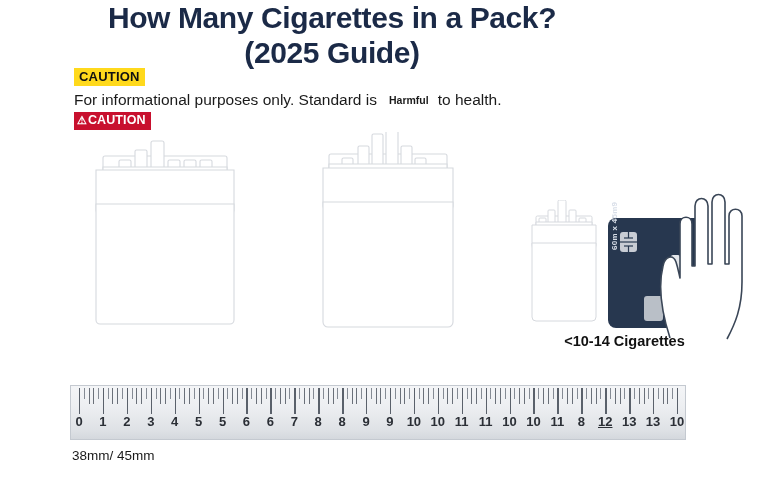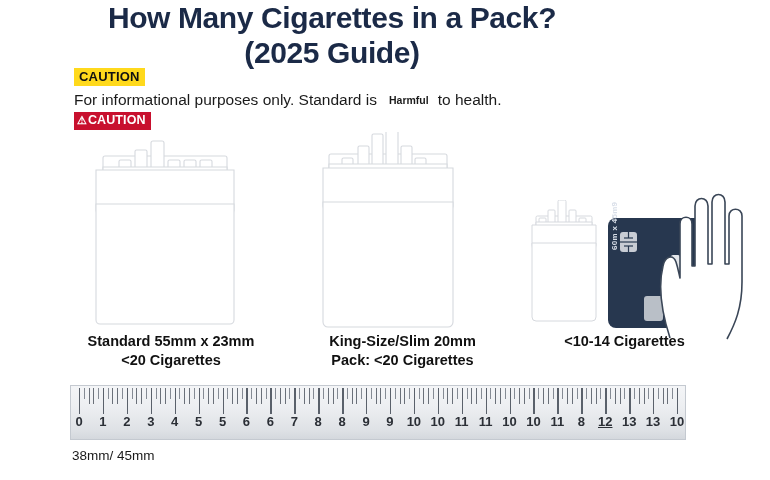--- a/index.html
+++ b/index.html
@@ -199,28 +199,20 @@
                C 57 2, 70 2, 70 12
                L 70 74
                L 74 74
                L 74 26
                C 74 17, 87 17, 87 26
                L 87 92
                C 87 118, 80 134, 72 149" fill="#ffffff" stroke="#3a4657" stroke-width="1.6" stroke-linejoin="round"></path>
     </svg>
   </div>
 
-  <div class="caption cap-1">
-    <div>Standard 55mm x 23mm</div>
-    <div>&lt;20 Cigarettes</div>
-  </div>
-  <div class="caption cap-2">
-    <div>King-Size/Slim 20mm</div>
-    <div>Pack: &lt;20 Cigarettes</div>
-  </div>
   <div class="caption cap-3">
     <div>&lt;10-14 Cigarettes</div>
   </div>
 
   <div class="ruler" id="ruler">
       <div class="tick major" style="left: 8px;"></div>
       <div class="tick-label" style="left: 8px;">0</div>
       <div class="tick minor" style="left: 12.784px;"></div>
       <div class="tick mid" style="left: 17.568px;"></div>
       <div class="tick mid" style="left: 22.352px;"></div>

